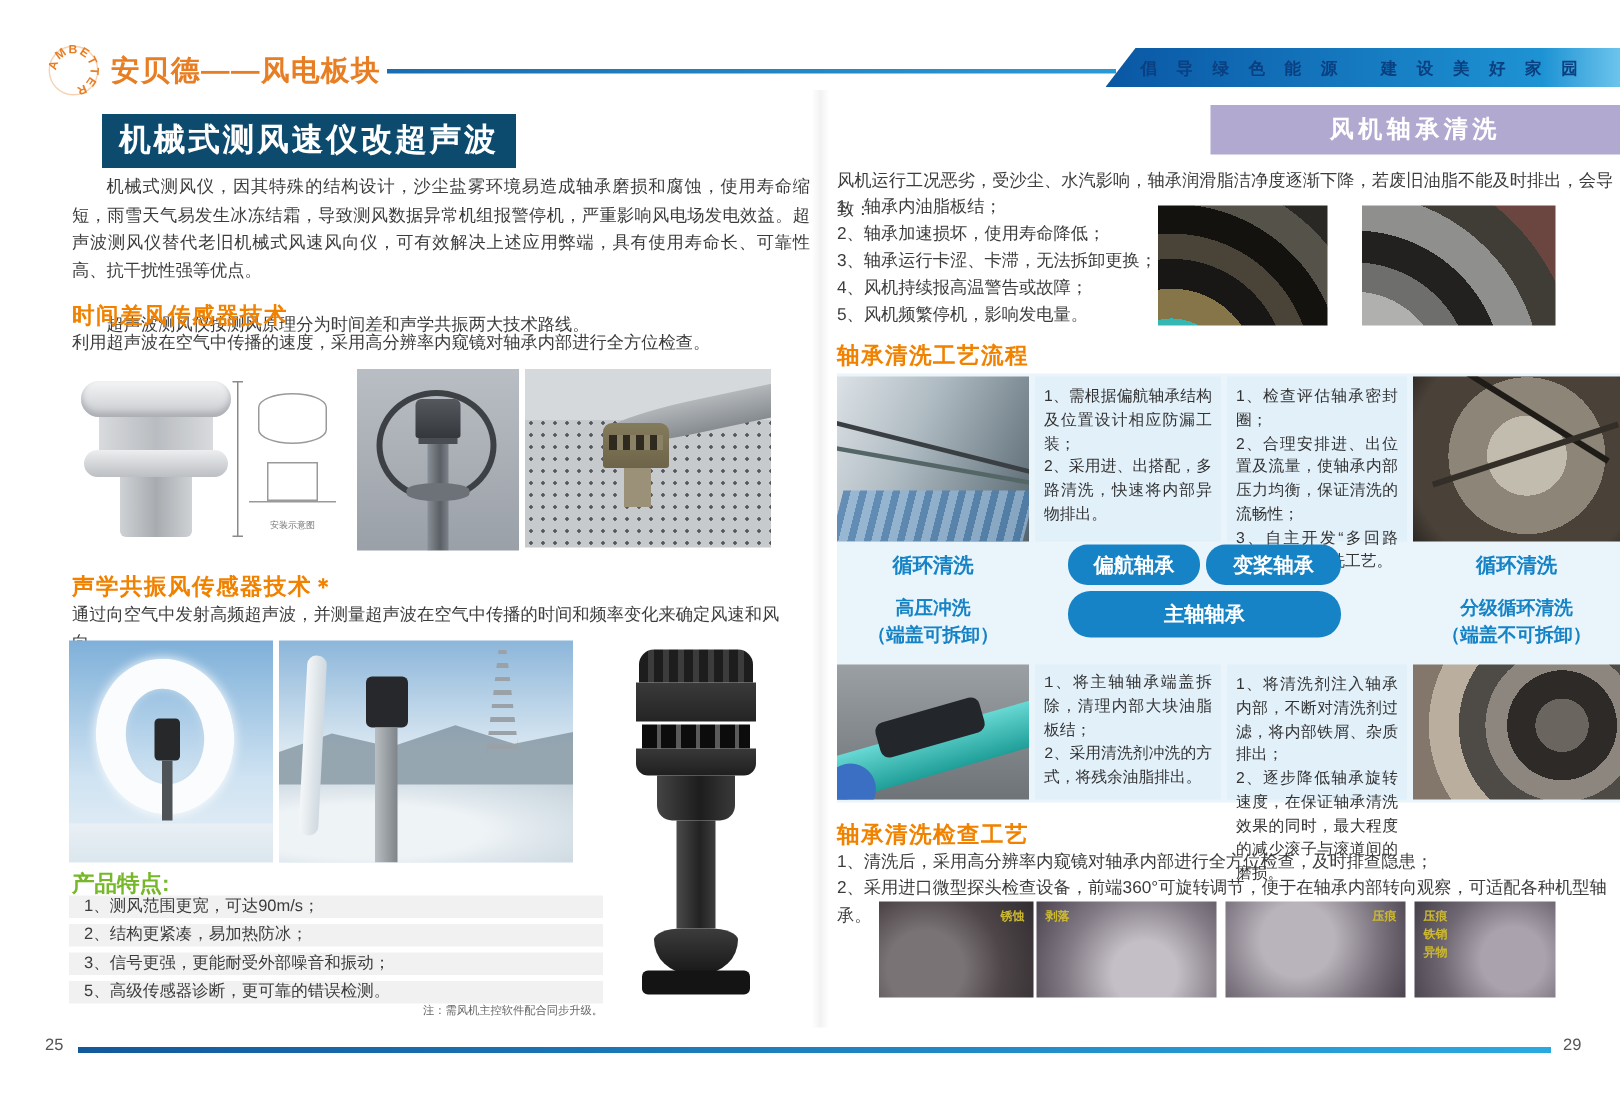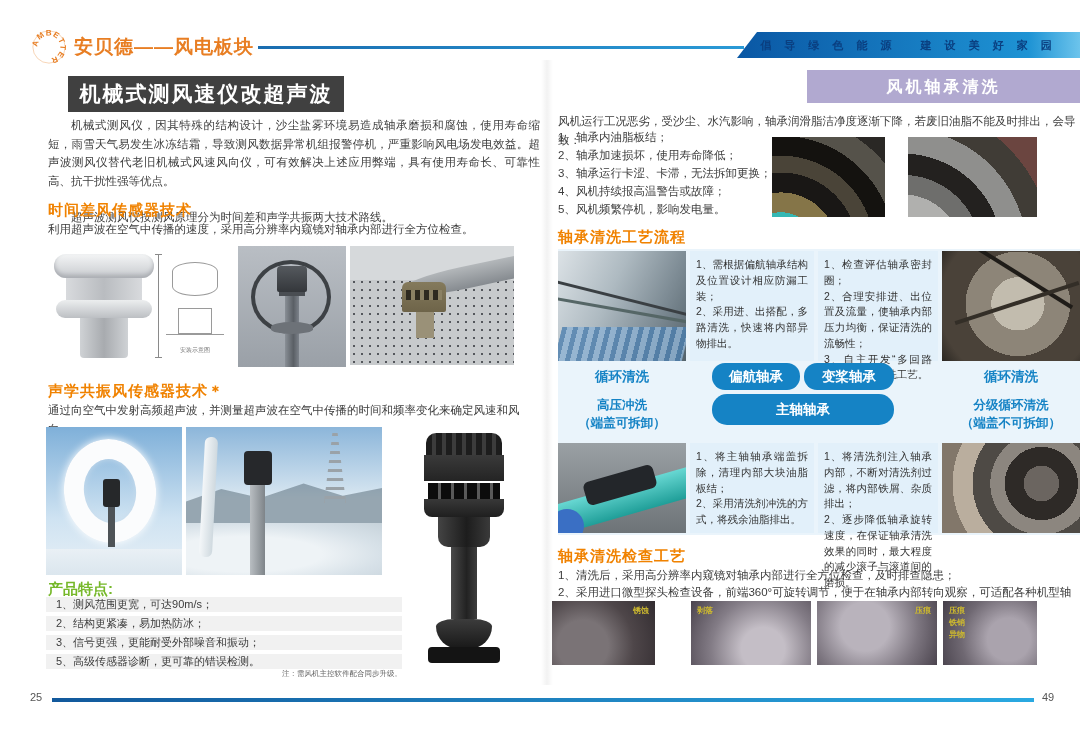--- a/index.html
+++ b/index.html
@@ -13,21 +13,21 @@
   .logo { left:30px; top:28px; width:38px; height:38px; }
   .brand { left:74px; top:34px; font-size:19px; font-weight:bold; color:#e87e23; letter-spacing:1px; }
   .brand-line { left:258px; top:46px; width:486px; height:3px; background:linear-gradient(90deg,#1a6db0,#2a9ad6); }
   .banner { left:737px; top:32px; width:343px; height:26px;
             background:linear-gradient(90deg,#0a57a4,#1e93d4 85%,#6cc4ec);
             clip-path:polygon(20px 0,100% 0,100% 100%,0 100%);
             display:flex; align-items:center; justify-content:center; }
   .banner span { font-size:11px; font-weight:bold; color:#0a3f80; letter-spacing:5px; }
 
   
-  .title-green { left:68px; top:76px; width:276px; height:36px; background:#404040;
+  .title-green { left:68px; top:76px; width:276px; height:36px; background:#0c4a6e;
                  color:#fff; font-size:21px; font-weight:bold; text-align:center; line-height:36px; letter-spacing:2px; }
   .title-purple { left:807px; top:70px; width:273px; height:33px; background:#b1a9d0;
                   color:#fff; font-size:16px; font-weight:bold; text-align:center; line-height:33px; letter-spacing:3px; }
 
   
   .body-txt { font-size:11.5px; line-height:1.62; color:#3c3c3c; }
   .intro { left:48px; top:116px; width:492px; text-align:justify; }
   .intro p { text-indent:2em; }
   .intro p + p { margin-top:17px; }
   .sec-head { font-size:15px; font-weight:bold; color:#f08200; letter-spacing:1px; }
@@ -104,21 +104,21 @@
   .issues div { height:18px; font-size:11.5px; color:#3c3c3c; }
   .bear1 { left:772px; top:137px; width:113px; height:80px;
            background:radial-gradient(circle at 8% 140%,#35b8b4 0 24%,#857548 24% 37%,#191715 37% 50%,#4a4438 50% 61%,#14120f 61% 74%,#55524a 74% 88%,#2a2825 88% 100%); }
   .bear2 { left:908px; top:137px; width:129px; height:80px;
            background:radial-gradient(circle at -4% 145%,#3ec6c2 0 18%,#b0b0ae 18% 33%,#6e6e6c 33% 44%,#23211f 44% 56%,#8f8f8d 56% 70%,#403c36 70% 84%,#6b4540 84% 100%); }
   .proc-head { left:558px; top:228px; }
   .flow { left:558px; top:249px; width:522px; height:286px; background:#eaf4fb; }
   .flow .cell-txt { position:absolute; background:#e2f0fa; padding:6px 6px; font-size:10.5px; line-height:1.5; color:#333; text-align:justify; }
   .txtA { left:132px; top:2px; width:124px; height:110px; }
   .txtB { left:260px; top:2px; width:120px; height:110px; }
-  .txtC { left:132px; top:194px; width:124px; height:90px; }
+  .txtC { left:132px; top:194px; width:124px; height:90px;font-family:Liberation Mono, monospace; }
   .txtD { left:260px; top:194px; width:120px; height:90px; }
   .flow-lbl { position:absolute; color:#1583c5; font-weight:bold; text-align:center; }
   .lblLT { left:0;     top:116px; width:128px; font-size:13.5px; line-height:24px; }
   .lblRT { left:384px; top:116px; width:138px; font-size:13.5px; line-height:24px; }
   .lblLB { left:0;     top:147px; width:128px; font-size:12.5px; line-height:1.45; }
   .lblRB { left:384px; top:147px; width:138px; font-size:12.5px; line-height:1.45; }
   .flow-btn { position:absolute; background:#1583c5; color:#fff; font-weight:bold; font-size:13.5px;
               display:flex; align-items:center; justify-content:center; }
   .btnYaw  { left:154px; top:114px; width:88px;  height:27px; border-radius:13px; }
   .btnPitch{ left:246px; top:114px; width:90px;  height:27px; border-radius:13px; }
@@ -138,21 +138,21 @@
   .phBL .shaft { position:absolute; left:-12px; top:42px; width:160px; height:30px; background:linear-gradient(#68d8d3,#1f9e98); transform:rotate(-16deg); border-radius:12px; }
   .phBL .collar { position:absolute; left:26px; top:30px; width:72px; height:24px; background:#23262a; transform:rotate(-16deg); border-radius:6px; }
   .phBL .glove { position:absolute; left:-8px; bottom:-10px; width:34px; height:34px; background:#3a6fc4; border-radius:50%; }
   .phBR { position:absolute; left:384px; top:194px; width:138px; height:90px;
           background:radial-gradient(circle at 72% 45%,#6b6560 0 16%,#2e2a27 16% 33%,#8c867f 33% 46%,#4e4a45 46% 62%,#baae9e 62% 80%,#82776a 80% 100%); }
 
   .insp-head { left:558px; top:547px; }
   .insp-l1 { left:558px; top:566px; width:522px; }
   .insp-l2 { left:558px; top:583px; width:522px; }
   .endo { top:601px; height:64px; position:absolute; }
-  .e1 { left:552px; width:103px; background:radial-gradient(circle at 30% 70%,#7a7376 0 30%,#4e4649 60%,#322c30 100%); }
+  .e1 { left:586px; width:103px; background:radial-gradient(circle at 30% 70%,#7a7376 0 30%,#4e4649 60%,#322c30 100%); }
   .e2 { left:691px; width:120px; background:radial-gradient(circle at 60% 75%,#c4bec6 0 25%,#837c86 60%,#4a434d 100%); }
   .e3 { left:817px; width:120px; background:radial-gradient(circle at 40% 40%,#b9b3bc 0 30%,#7d7680 65%,#4b444e 100%); }
   .e4 { left:943px; width:94px;  background:radial-gradient(circle at 70% 60%,#aaa3ad 0 28%,#6f6872 62%,#453f49 100%); }
   .endo-lbl { position:absolute; font-size:8px; font-weight:bold; color:#cdb92f; line-height:1.5; }
   .lbl-tr { top:4px; right:6px; } .lbl-tl { top:4px; left:6px; }
 
   
   .foot-line { left:52px; top:698px; width:982px; height:4px; background:linear-gradient(90deg,#12599c,#2aa9e1); }
   .pnum { font-size:11px; color:#555; }
   .p25 { left:30px; top:691px; } .p26 { left:1042px; top:691px; }
@@ -316,15 +316,15 @@
   </div>
   <div class="endo ph e4">
     <div class="endo-lbl lbl-tl preline">压痕
 铁销
 异物</div>
   </div>
 
   <div class="abs gutter"></div>
   <div class="abs foot-line"></div>
   <div class="abs pnum p25">25</div>
-  <div class="abs pnum p26">49</div>
+  <div class="abs pnum p26">29</div>
 
 </div>
 
 </body></html>

